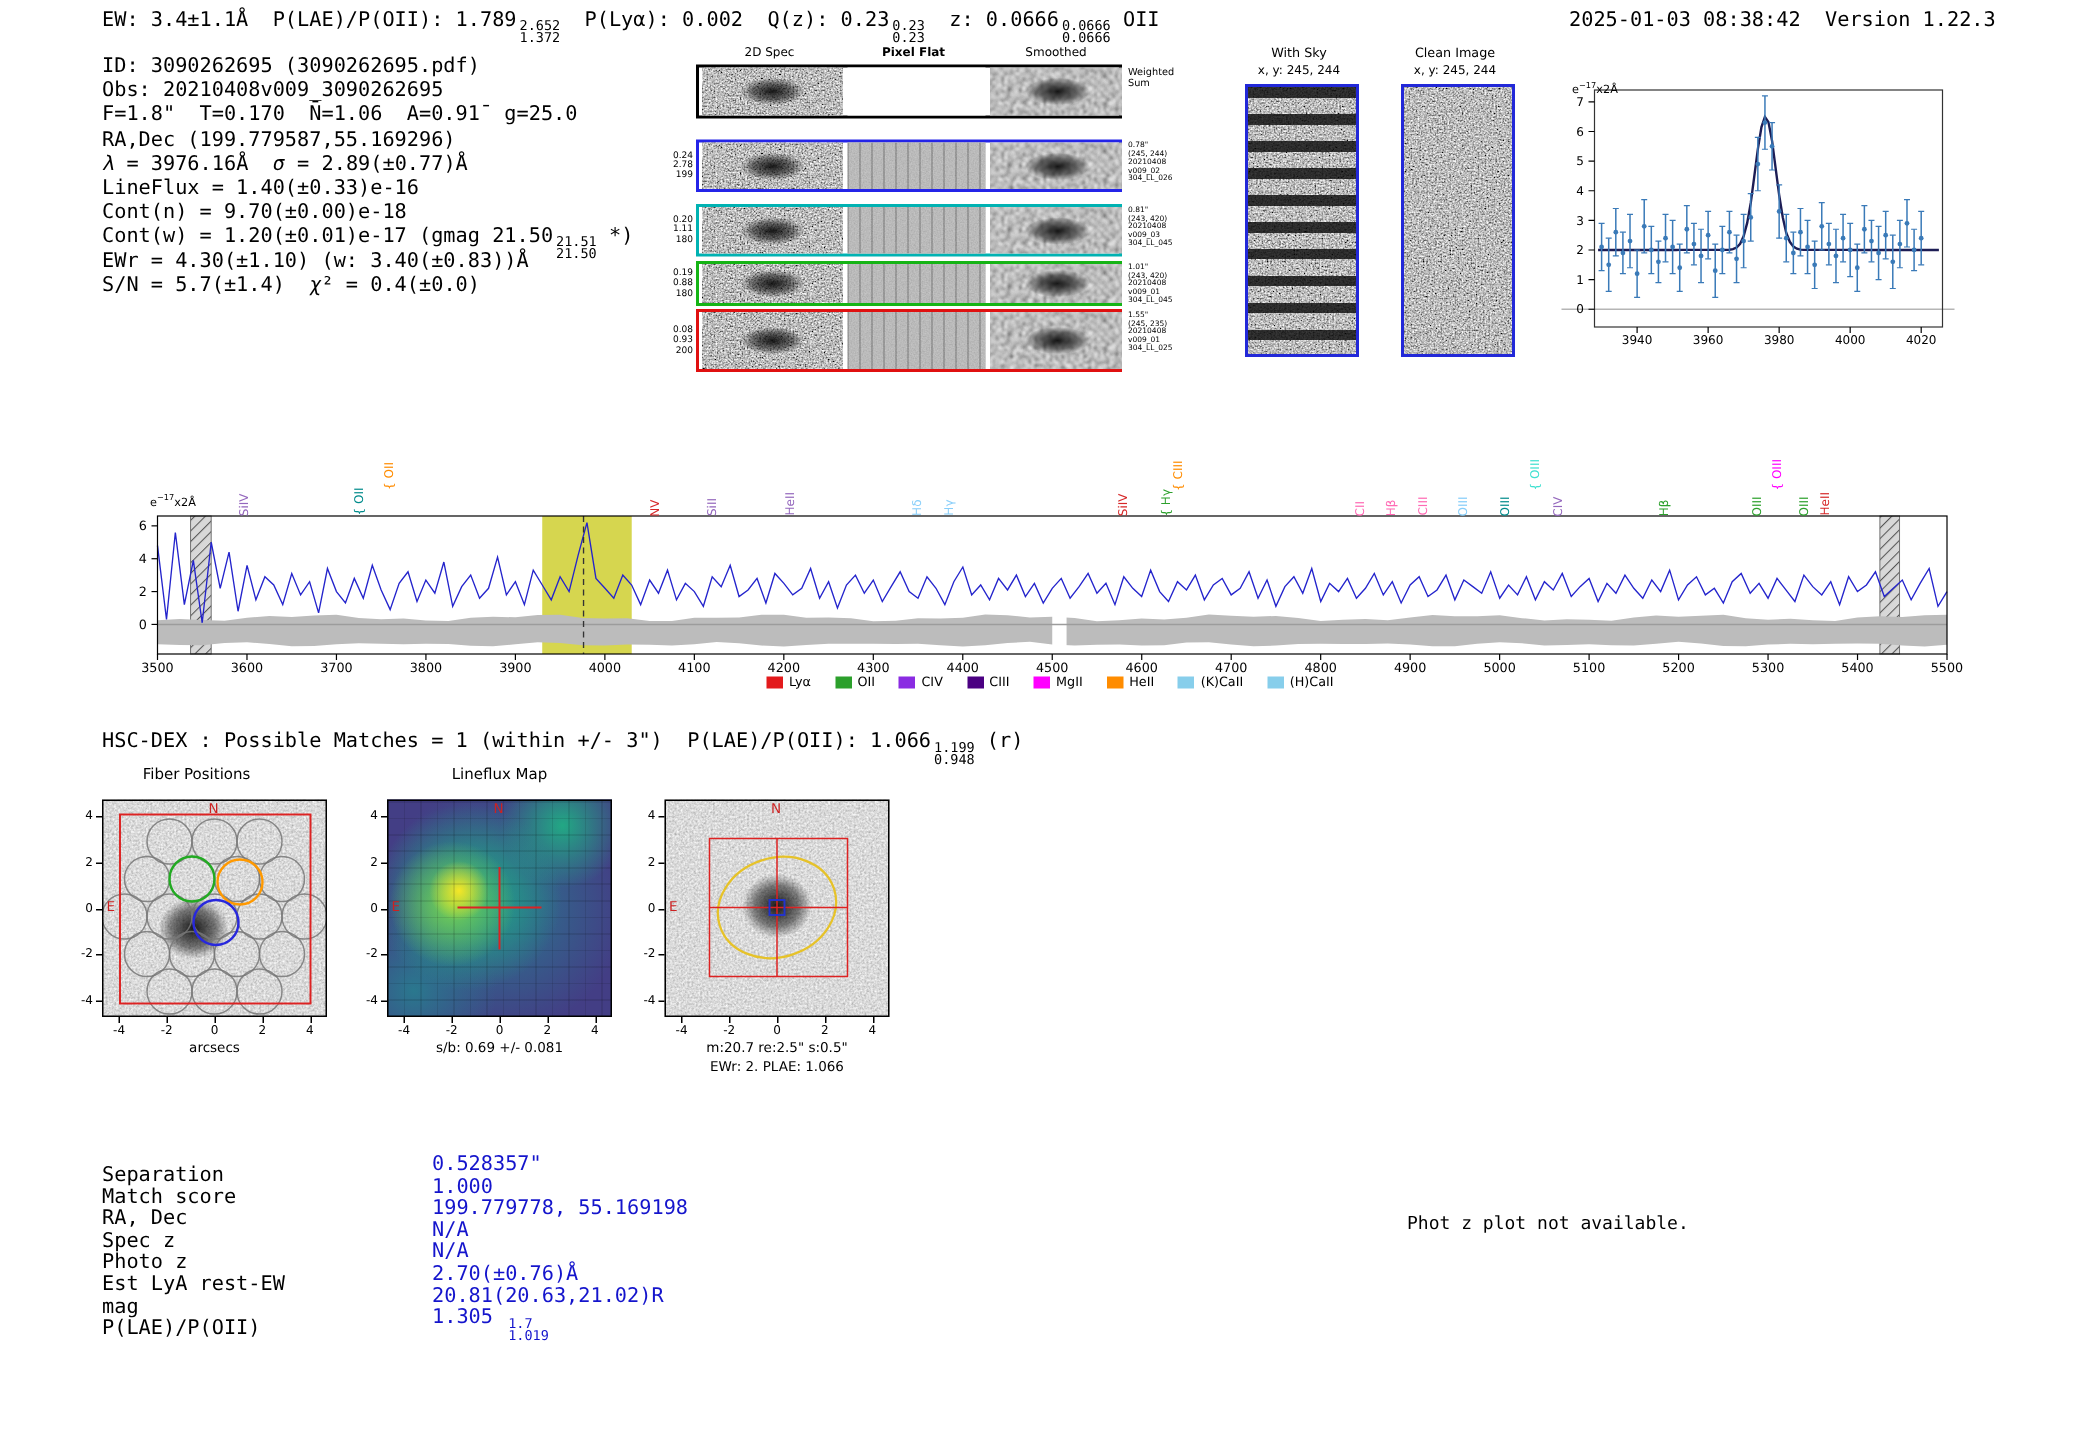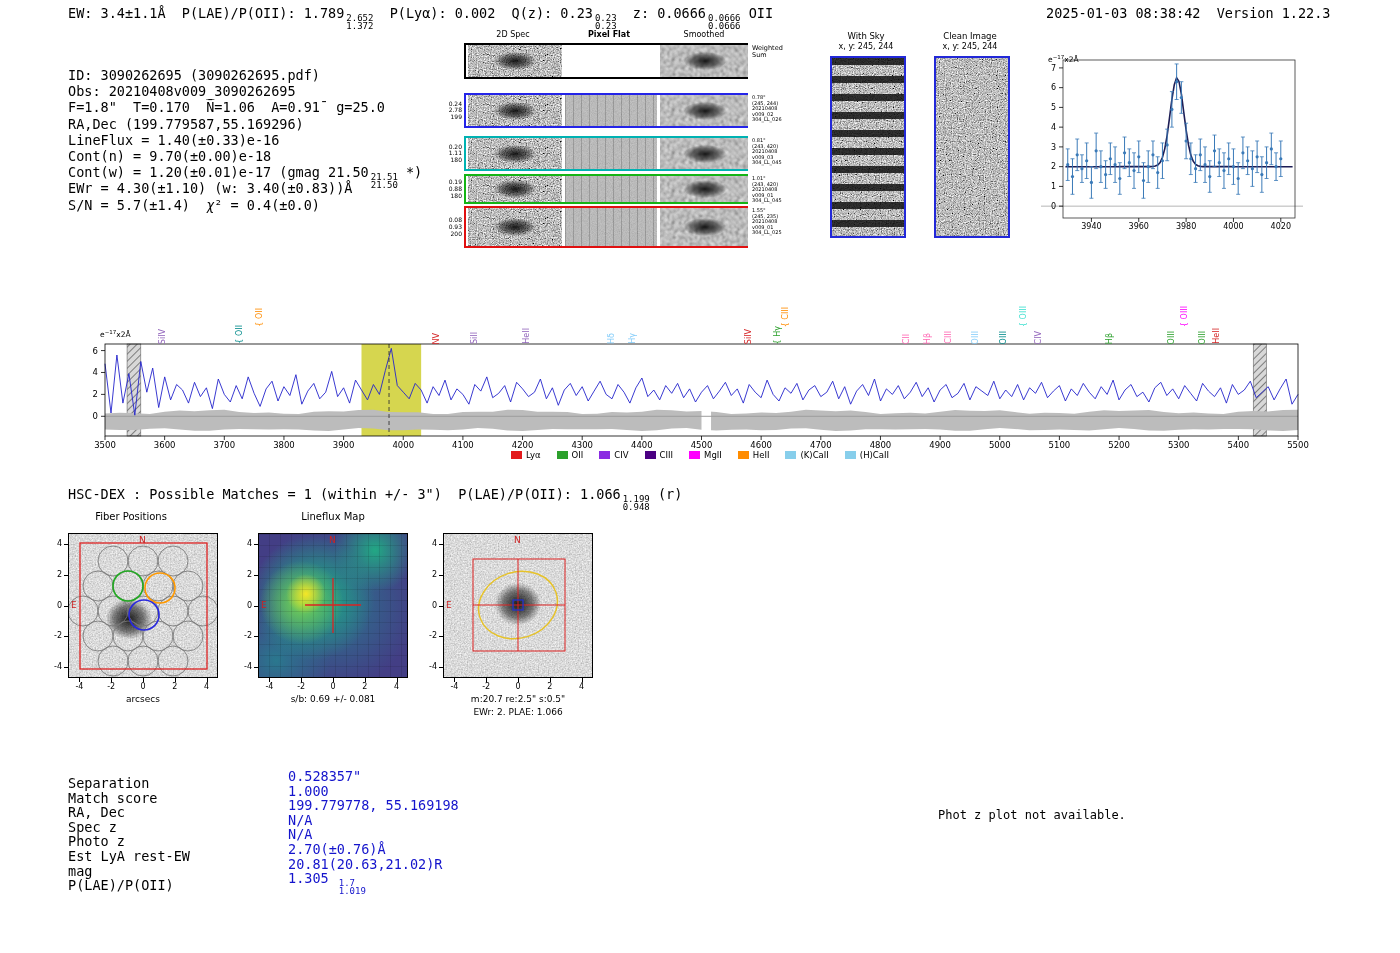--- a/index.html
+++ b/index.html
@@ -5,21 +5,21 @@
   html,body{margin:0;padding:0;background:#fff;}
   #page{position:relative;width:1400px;height:953px;background:#ffffff;overflow:hidden;
         font-family:"DejaVu Sans Mono","Liberation Mono",monospace;color:#000;}
   .abs{position:absolute;}
   .sans{font-family:"DejaVu Sans","Liberation Sans",sans-serif;}
   .it{font-style:italic;}
   .frac{display:inline-flex;flex-direction:column;justify-content:center;font-size:9px;
         line-height:8px;vertical-align:-3px;margin-left:2px;text-align:left;}
   #topline{left:68px;top:5px;font-size:13.5px;white-space:pre;}
   #timestamp{left:1046px;top:5px;font-size:13.5px;white-space:pre;}
-  #infoblock{left:68px;top:36px;font-size:13.5px;margin-top:31px;}
+  #infoblock{left:68px;top:36px;font-size:13.5px;}
   .iline{height:16.2px;white-space:pre;}
   #spec2d{left:446px;top:30px;width:360px;height:228px;}
   #withsky{left:830px;top:56px;width:72px;height:178px;border:2px solid #2228d8;overflow:hidden;}
   #cleanbox{left:934px;top:56px;width:72px;height:178px;border:2px solid #2228d8;overflow:hidden;}
   #wstitle{left:820px;top:31px;width:92px;text-align:center;font-size:8.5px;}
   #wscap{left:816px;top:42px;width:100px;text-align:center;font-size:8px;}
   #cltitle{left:924px;top:31px;width:92px;text-align:center;font-size:8.5px;}
   #clcap{left:920px;top:42px;width:100px;text-align:center;font-size:8px;}
   #zoomplot{left:1035px;top:48px;width:272px;height:182px;}
   #zoomylabel{left:1048px;top:55px;font-size:7.5px;}
@@ -110,20 +110,21 @@
     </defs>
   </svg>
 
   <div id="topline" class="abs"><span>EW: 3.4±1.1Å  P(LAE)/P(OII): 1.789</span><span class="frac"><span>2.652</span><span>1.372</span></span><span>  P(Lyα): 0.002  Q(z): 0.23</span><span class="frac"><span>0.23</span><span>0.23</span></span><span>  z: 0.0666</span><span class="frac"><span>0.0666</span><span>0.0666</span></span><span> OII</span></div>
   <div id="timestamp" class="abs">2025-01-03 08:38:42  Version 1.22.3</div>
   <div id="infoblock" class="abs">
       <div class="iline"><span>ID: 3090262695 (3090262695.pdf)</span></div>
       <div class="iline"><span>Obs: 20210408v009_3090262695</span></div>
       <div class="iline"><span>F=1.8"  T=0.170  N̄=1.06  A=0.91̄  g=25.0</span></div>
       <div class="iline"><span>RA,Dec (199.779587,55.169296)</span></div>
+      <div class="iline"><span class="it">λ</span><span> = 3976.16Å  </span><span class="it">σ</span><span> = 2.89(±0.77)Å</span></div>
       <div class="iline"><span>LineFlux = 1.40(±0.33)e-16</span></div>
       <div class="iline"><span>Cont(n) = 9.70(±0.00)e-18</span></div>
       <div class="iline"><span>Cont(w) = 1.20(±0.01)e-17 (gmag 21.50</span><span class="frac"><span>21.51</span><span>21.50</span></span><span> *)</span></div>
       <div class="iline"><span>EWr = 4.30(±1.10) (w: 3.40(±0.83))Å</span></div>
       <div class="iline"><span>S/N = 5.7(±1.4)  </span><span class="it">χ</span><span>² = 0.4(±0.0)</span></div>
     </div>
 
   <div id="spec2d" class="abs">
       <div class="sans" style="position: absolute; left: 22px; top: 0px; width: 90px; text-align: center; font-size: 8px;">2D Spec</div>
       <div class="sans" style="position: absolute; left: 118px; top: 0px; width: 90px; text-align: center; font-size: 8px; font-weight: bold;">Pixel Flat</div>

